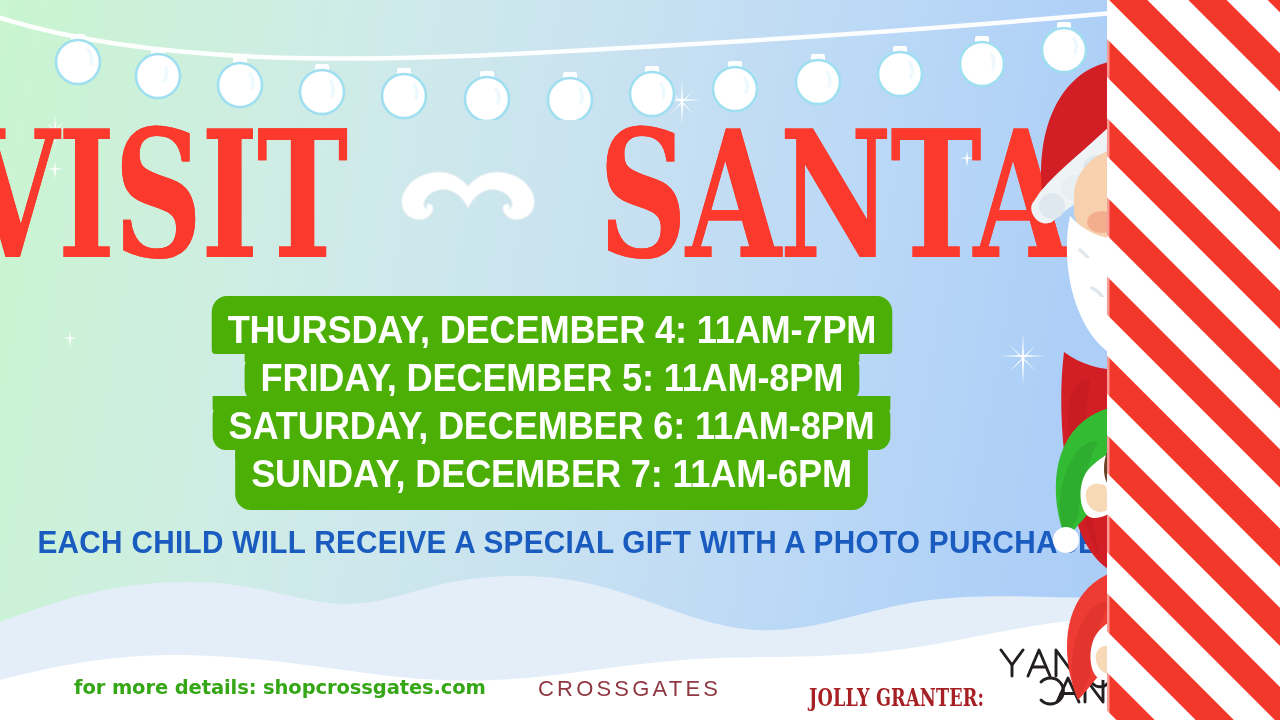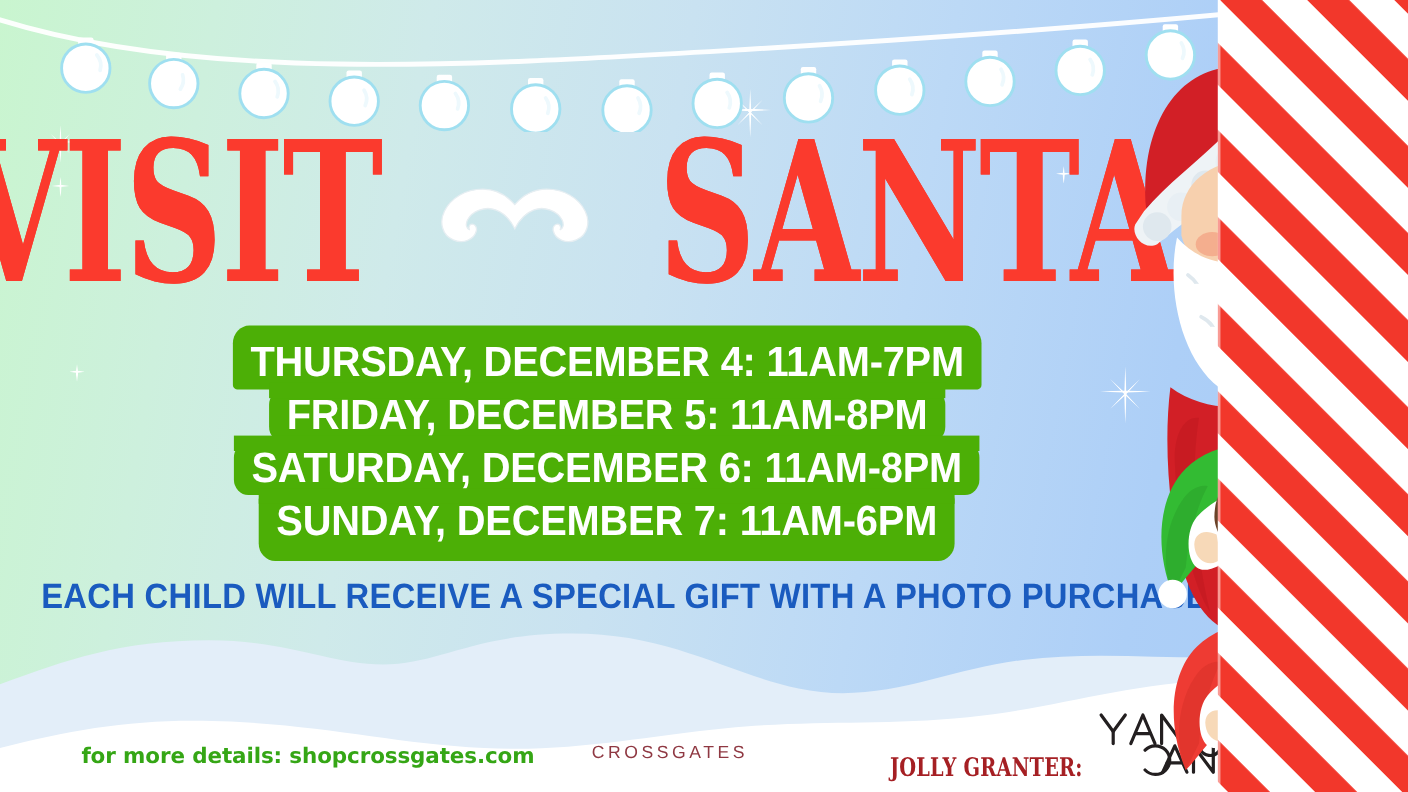--- a/index.html
+++ b/index.html
@@ -103,21 +103,21 @@
     font-size:19.5px;
     letter-spacing:-.1px;
     white-space:nowrap;
     margin-left:48px;
   }
   #crossgates-logo{
     position:absolute;left:538px;top:676px;
     color:#8f3842;
     font-family:"Liberation Sans",sans-serif;
     font-weight:400;
-    font-size:16px;
+    font-size:22px;
     letter-spacing:3.2px;
     white-space:nowrap;
   }
   #jolly-granter{
     position:absolute;left:809px;top:685px;
     color:#a51f23;
     font-family:"DejaVu Serif",serif;
     font-weight:700;
     font-size:22px;
     letter-spacing:.2px;

